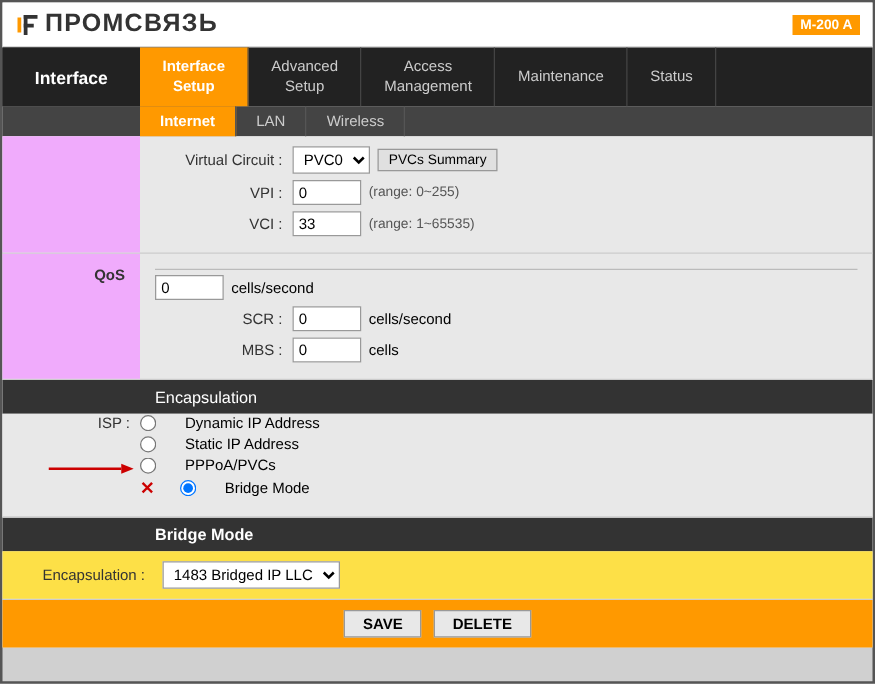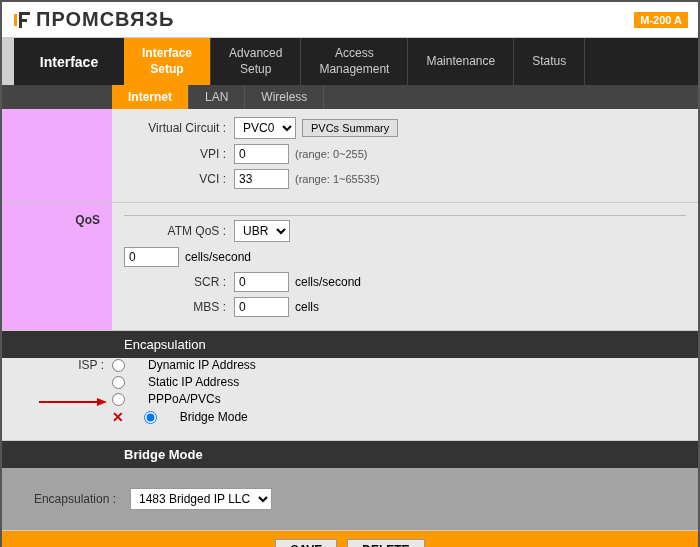--- a/index.html
+++ b/index.html
@@ -47,21 +47,20 @@
       color: #fff;
       font-size: 11px;
       font-weight: bold;
       padding: 2px 6px;
     }
     
     .top-nav {
       background: #222;
       display: flex;
       align-items: stretch;
-      margin-left: 12px;
     }
     .nav-brand {
       background: #222;
       color: #fff;
       font-size: 14px;
       font-weight: bold;
       padding: 0 18px;
       display: flex;
       align-items: center;
       min-width: 110px;
@@ -229,23 +228,23 @@
       font-size: 14px;
     }
     .separator-line {
       border: none;
       border-top: 1px solid #bbb;
       margin: 4px 0;
     }
     .encap-form-row {
       display: flex;
       align-items: center;
-      padding: 20px 12px;
+      padding: 8px 12px;
       gap: 6px;
-      background: #a3a3a3;
+      background: #fde047;
     }
   </style>
 </head>
 <body>
 
 <div class="window">
 
   <div class="title-bar">
     <div class="logo">
       <svg class="logo-icon" viewBox="0 0 20 20">
@@ -309,28 +308,20 @@
           </div>
         </div>
       </div>
     </div>
 
     <div class="section-row">
       <div class="section-label">QoS</div>
       <div class="section-body">
         <hr class="separator-line">
 
-        <div class="form-row">
-          <div class="form-label">ATM QoS :</div>
-          <div class="form-control">
-            <select>
-              <option>UBR</option>
-            </select>
-          </div>
-        </div>
 
         <div class="form-row">
           <div class="form-control">
             <input type="text" value="0" style="">
             <span>cells/second</span>
           </div>
         </div>
 
         <div class="form-row">
           <div class="form-label">SCR :</div>

